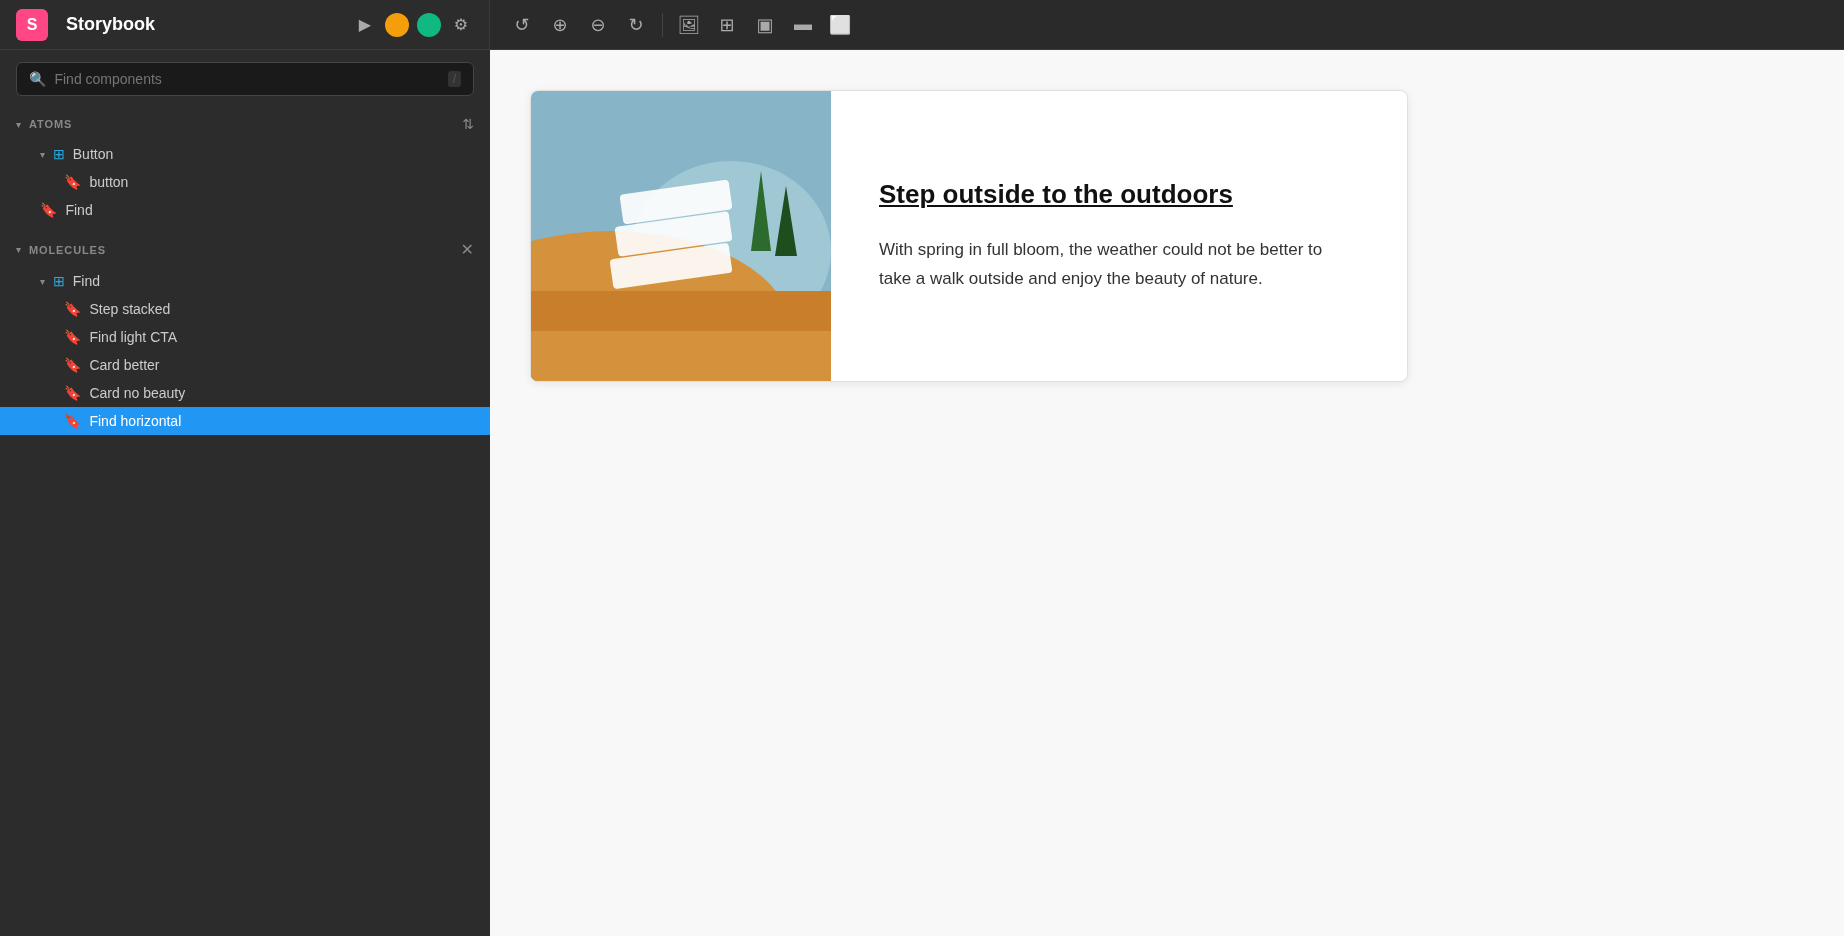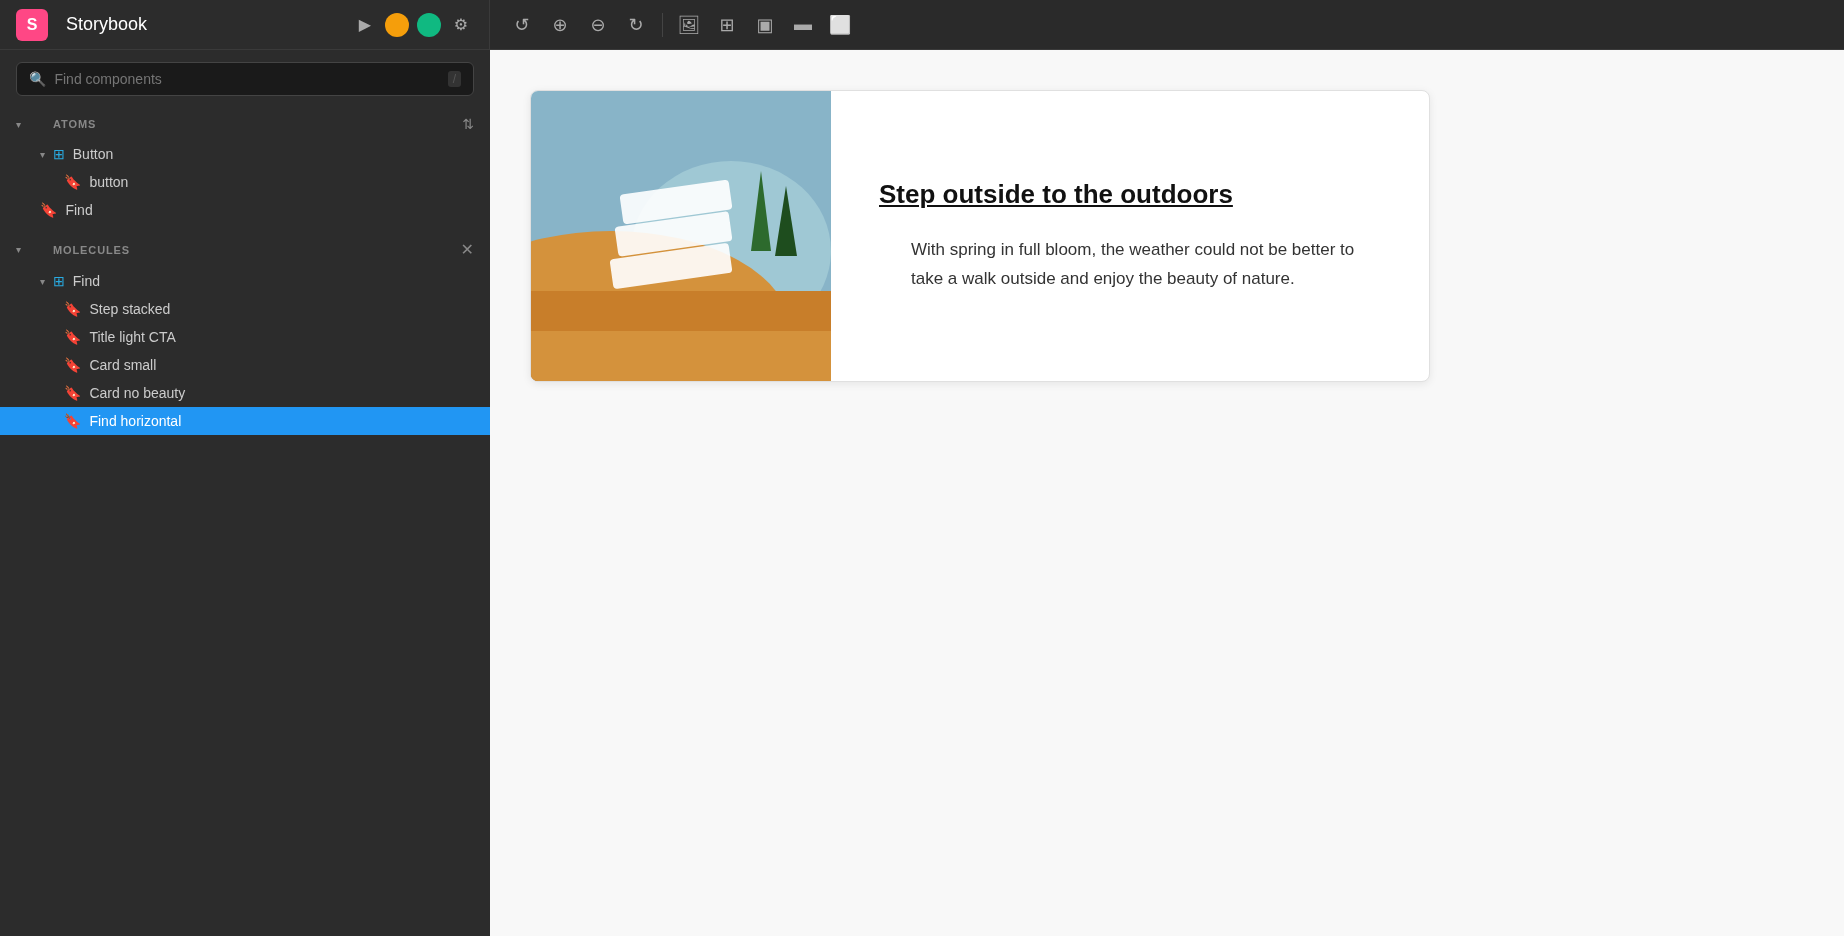--- a/index.html
+++ b/index.html
@@ -61,21 +61,21 @@
       color: white;
       font-weight: bold;
       font-size: 16px;
       margin-right: 10px;
       flex-shrink: 0;
     }
 
     .storybook-title {
       color: #fff;
       font-size: 18px;
-      font-weight: 400;
+      font-weight: 700;
       flex: 1;
     }
 
     .header-icons {
       display: flex;
       gap: 8px;
     }
 
     .dot-icon {
       width: 24px;
@@ -157,21 +157,20 @@
       align-items: center;
       gap: 8px;
     }
 
     .section-label {
       color: #888;
       font-size: 11px;
       font-weight: 700;
       letter-spacing: 0.08em;
       text-transform: uppercase;
-      margin-left: 24px;
     }
 
     .chevron-down {
       color: #888;
       font-size: 10px;
     }
 
     .section-actions {
       display: flex;
       gap: 4px;
@@ -276,21 +275,20 @@
       text-decoration: underline;
       margin-bottom: 24px;
       line-height: 1.3;
     }
 
     .card-body {
       font-size: 17px;
       color: #333;
       line-height: 1.7;
       max-width: 480px;
-      margin-left: 32px;
     }
 
     
     .top-toolbar-wrapper {
       display: flex;
       height: 50px;
       background: #2a2a2a;
       border-bottom: 1px solid #3a3a3a;
     }
 
@@ -399,26 +397,26 @@
         <span>Find</span>
       </div>
 
       <div class="tree-item indent-2">
         <span class="icon-bookmark">🔖</span>
         <span>Step stacked</span>
       </div>
 
       <div class="tree-item indent-2">
         <span class="icon-bookmark">🔖</span>
-        <span>Title light CTA</span>
+        <span>Find light CTA</span>
       </div>
 
       <div class="tree-item indent-2">
         <span class="icon-bookmark">🔖</span>
-        <span>Card small</span>
+        <span>Card better</span>
       </div>
 
       <div class="tree-item indent-2">
         <span class="icon-bookmark">🔖</span>
         <span>Card no beauty</span>
       </div>
 
       <div class="tree-item indent-2 active">
         <span class="icon-bookmark active">🔖</span>
         <span>Find horizontal</span>

